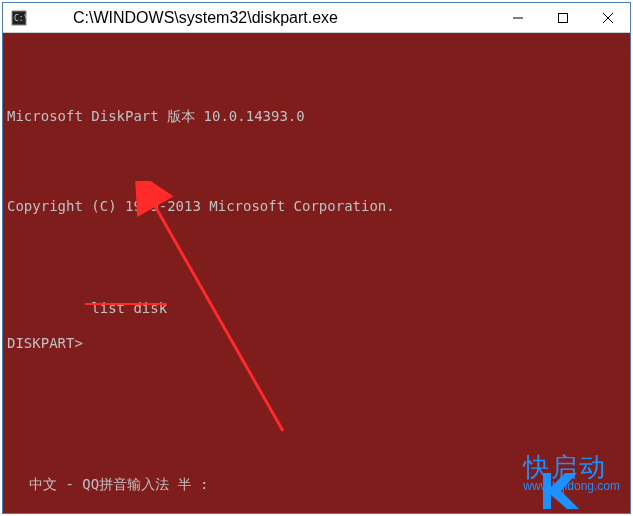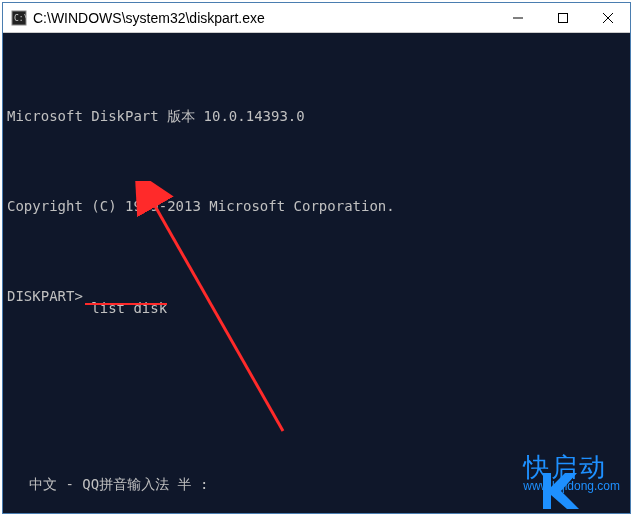--- a/index.html
+++ b/index.html
@@ -33,56 +33,57 @@
       width: 16px;
       height: 16px;
       margin: 0 6px 0 8px;
       display: flex;
       align-items: center;
       justify-content: center;
     }
     .app-icon svg { width: 16px; height: 16px; }
     .title-text {
       flex: 1;
-      font-size: 14px;
+      font-size: 16px;
       color: #000;
       white-space: nowrap;
       overflow: hidden;
+      margin-left: 40px;
     }
     .win-controls {
       display: flex;
       height: 100%;
     }
     .win-btn {
       width: 45px;
       height: 100%;
       display: flex;
       align-items: center;
       justify-content: center;
       cursor: pointer;
     }
     .win-btn svg { width: 10px; height: 10px; }
     .terminal {
       flex: 1;
-      background: #0f172a;
+      background: #7f1d1d;
       color: #c0c0c0;
       font-family: "NSimSun", "SimSun", "Consolas", monospace;
       font-size: 14px;
       line-height: 18px;
       padding: 2px 4px;
       white-space: pre;
       position: relative;
       overflow: hidden;
     }
     .term-line { white-space: pre; }
     .prompt-line {
       display: flex;
       position: relative;
     }
-    .prompt-text { color: #c0c0c0; }
+    .prompt-text { color: #c0c0c0; margin-top: 47px; }
     .command-text { color: #c0c0c0; margin-top: 12px; }
     .underline-red {
       position: absolute;
       left: 78px;
       top: 16px;
       width: 82px;
       height: 2px;
       background: #ff2a2a;
     }
     .ime-line {

